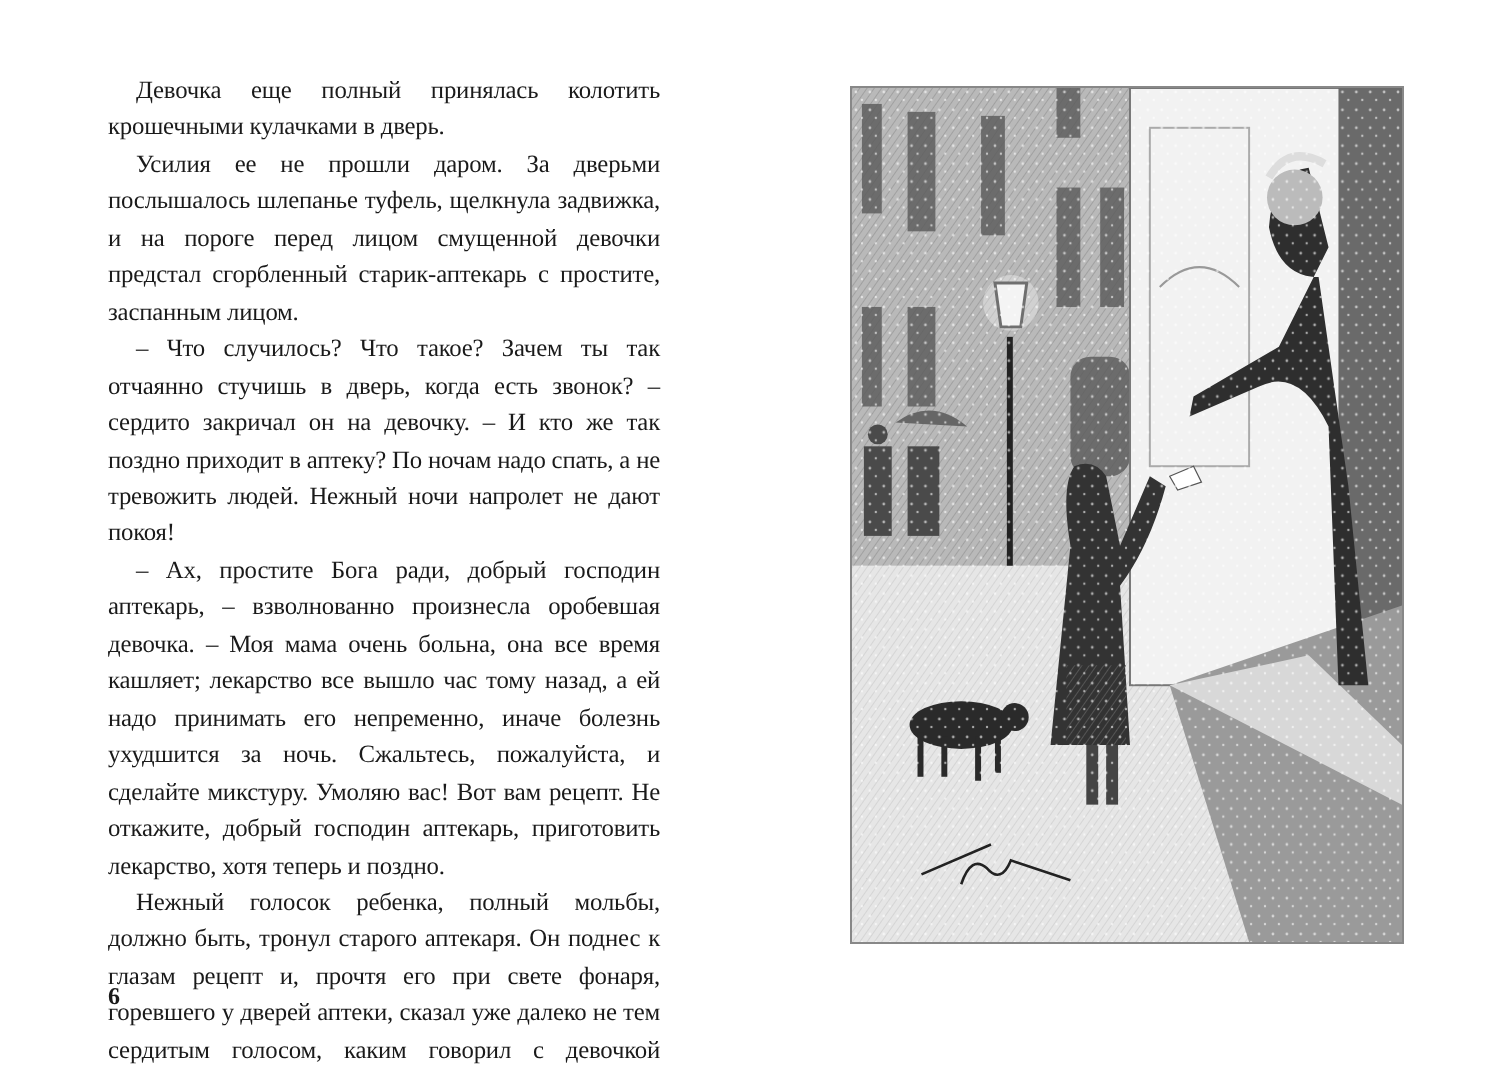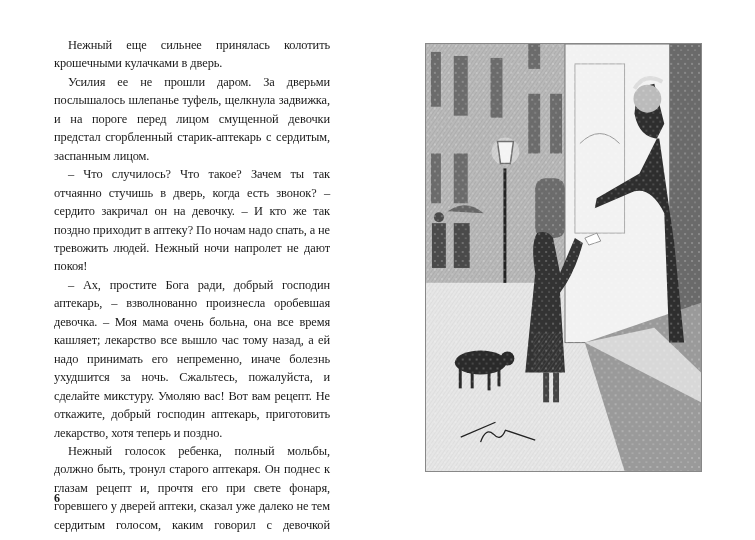--- a/index.html
+++ b/index.html
@@ -20,22 +20,22 @@
   .illustration {
     position: absolute; left: 425px; top: 43px; width: 277px; height: 429px;
     border: 1px solid #888; box-sizing: border-box; overflow: hidden; background: #d8d8d8;
   }
   .illustration svg { display: block; width: 100%; height: 100%; }
 </style>
 </head>
 <body>
 
 <div class="page-left">
-  <p>Нежный еще сильнее принялась колотить крошечными кулачками в дверь.</p>
-  <p>Усилия ее не прошли даром. За дверьми послышалось шлепанье туфель, щелкнула задвижка, и на пороге перед лицом смущенной девочки предстал сгорбленный старик-аптекарь с сердитым, заспанным лицом.</p>
+  <p>Девочка еще полный принялась колотить крошечными кулачками в дверь.</p>
+  <p>Усилия ее не прошли даром. За дверьми послышалось шлепанье туфель, щелкнула задвижка, и на пороге перед лицом смущенной девочки предстал сгорбленный старик-аптекарь с простите, заспанным лицом.</p>
   <p>– Что случилось? Что такое? Зачем ты так отчаянно стучишь в дверь, когда есть звонок? – сердито закричал он на девочку. – И кто же так поздно приходит в аптеку? По ночам надо спать, а не тревожить людей. Нежный ночи напролет не дают покоя!</p>
   <p>– Ах, простите Бога ради, добрый господин аптекарь, – взволнованно произнесла оробевшая девочка. – Моя мама очень больна, она все время кашляет; лекарство все вышло час тому назад, а ей надо принимать его непременно, иначе болезнь ухудшится за ночь. Сжальтесь, пожалуйста, и сделайте микстуру. Умоляю вас! Вот вам рецепт. Не откажите, добрый господин аптекарь, приготовить лекарство, хотя теперь и поздно.</p>
   <p>Нежный голосок ребенка, полный мольбы, должно быть, тронул старого аптекаря. Он поднес к глазам рецепт и, прочтя его при свете фонаря, горевшего у дверей аптеки, сказал уже далеко не тем сердитым голосом, каким говорил с девочкой раньше:</p>
 
 </div>
 
 <div class="page-number">6</div>
 
 <div class="illustration">
   <svg viewBox="0 0 277 429" preserveAspectRatio="none">

